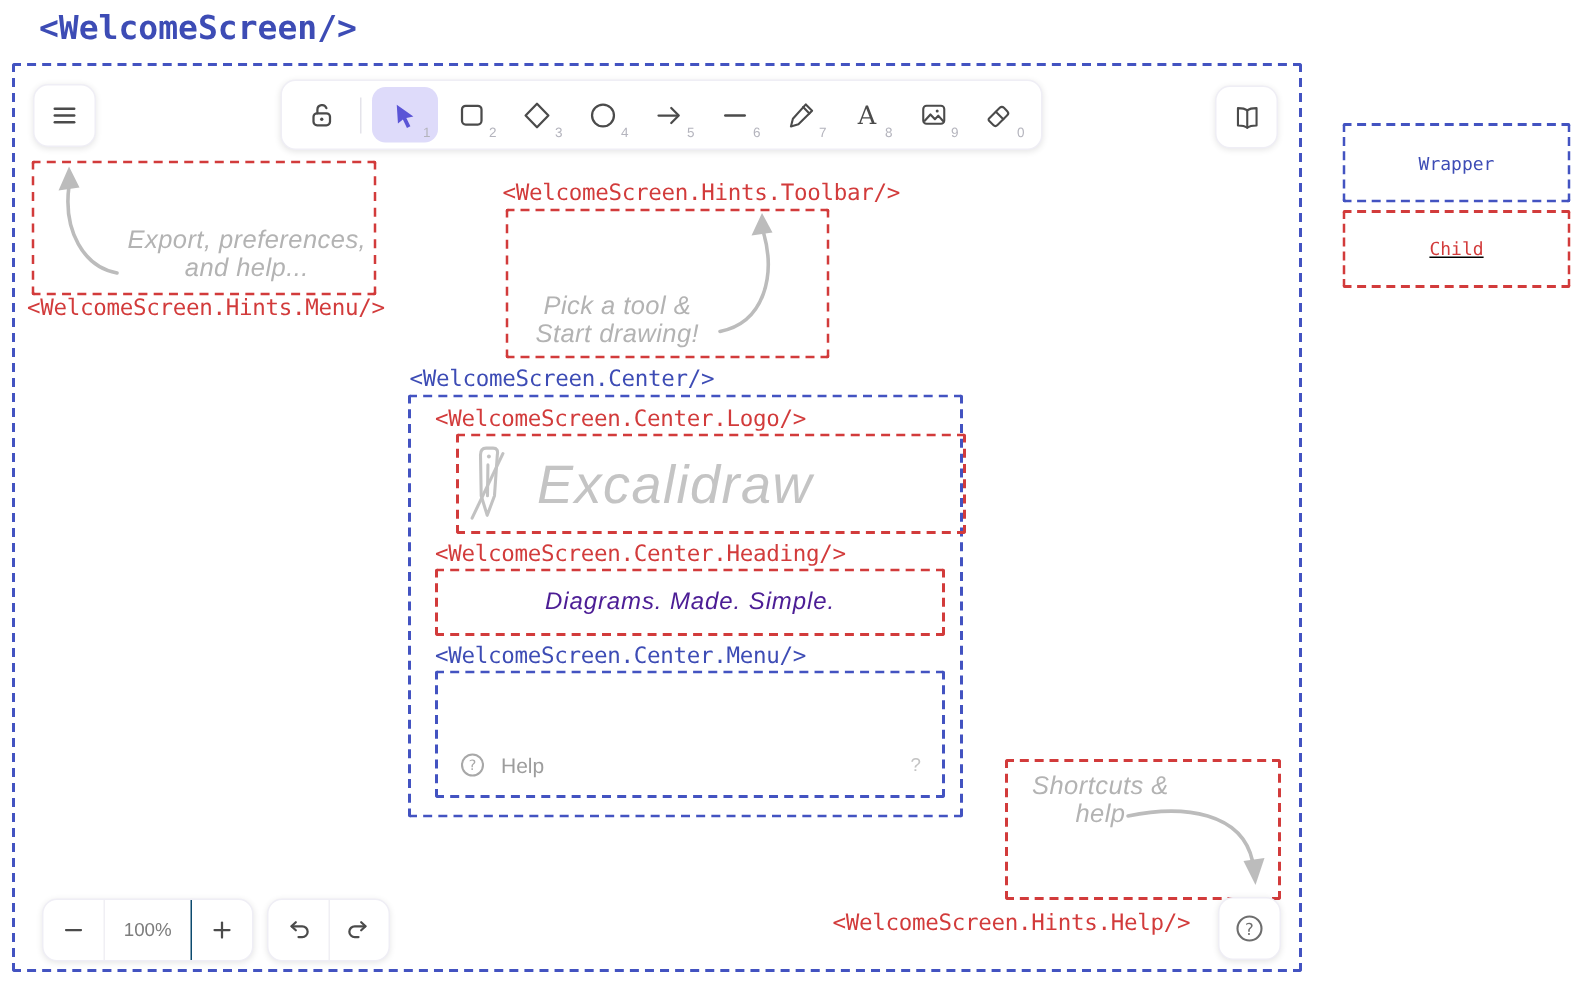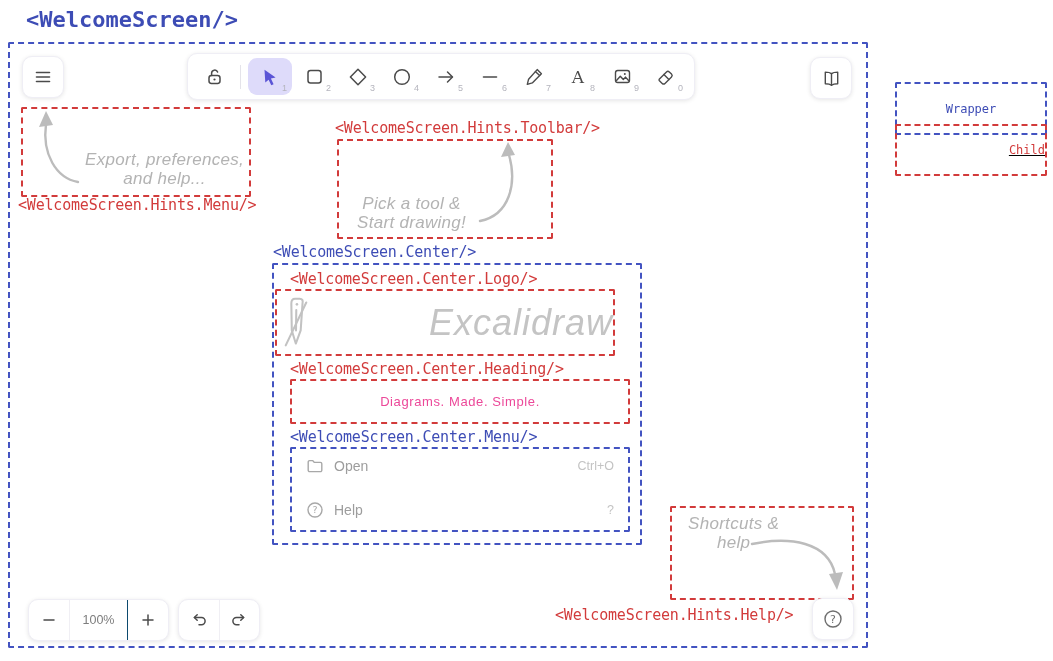--- a/index.html
+++ b/index.html
@@ -36,25 +36,25 @@
   #hint-menu-box{left:21px;top:107px;width:226px;height:86px;}
   #hint-menu-text{left:85px;top:150px;}
   #hint-menu-label{left:18px;top:196px;}
   #hint-toolbar-label{left:335px;top:119px;}
   #hint-toolbar-box{left:337px;top:139px;width:212px;height:96px;}
   #hint-toolbar-text{left:357px;top:194px;}
 
   #center-label{left:273px;top:243px;}
   #center-box{left:272px;top:263px;width:366px;height:278px;}
   #logo-label{left:290px;top:270px;}
-  #logo-box{left:275px;top:289px;width:336px;height:63px;display:flex;align-items:center;justify-content:space-between;gap:14px;}
+  #logo-box{left:304px;top:289px;width:336px;height:63px;display:flex;align-items:center;justify-content:flex-start;gap:14px;}
   #logo-text{font-size:36px;color:#c4c4c4;font-style:italic;letter-spacing:1px;white-space:nowrap;}
   #heading-label{left:290px;top:360px;}
   #heading-box{left:290px;top:379px;width:336px;height:41px;display:flex;align-items:center;justify-content:center;}
-  #heading-text{font-size:13px;color:#ec4899;letter-spacing:.6px;white-space:nowrap;}
+  #heading-text{font-size:16px;color:#4c1d95;font-style:italic;letter-spacing:.6px;white-space:nowrap;}
   #menu-label{left:290px;top:428px;}
   #center-menu-box{left:290px;top:447px;width:336px;height:81px;}
   .menu-row{position:absolute;left:6px;right:6px;height:30px;display:flex;align-items:center;padding:0 8px;border-radius:6px;cursor:pointer;}
   .menu-row .mi{flex:none;margin-right:10px;display:flex;}
   .menu-row .ml{font-size:14px;color:#9d9d9d;}
   .menu-row .ms{margin-left:auto;font-size:12.5px;color:#c3c3c3;}
   #row-open{top:2px;}
   #row-help{top:46px;}
 
   #hint-help-box{left:670px;top:506px;width:180px;height:90px;}
@@ -64,21 +64,21 @@
 
   #zoom-group{left:28px;top:599px;width:139px;height:40px;display:flex;align-items:stretch;overflow:hidden;}
   .zseg{display:flex;align-items:center;justify-content:center;cursor:pointer;}
   #zoom-out,#zoom-in{width:40px;flex:none;}
   #zoom-level{flex:1;border-left:1px solid #f0eff4;border-right:1px solid #0c4a6e;font-size:12.5px;color:#7d7d7d;cursor:pointer;}
   #undo-group{left:178px;top:599px;width:80px;height:40px;display:flex;align-items:stretch;overflow:hidden;}
   #redo-btn{border-left:1px solid #f0eff4;}
   .useg{width:40px;display:flex;align-items:center;justify-content:center;cursor:pointer;}
 
   #legend-wrapper{left:895px;top:82px;width:148px;height:49px;display:flex;align-items:center;justify-content:center;}
-  #legend-child{left:895px;top:124px;width:148px;height:48px;display:flex;align-items:center;justify-content:flex-end;text-decoration:underline;}
+  #legend-child{left:895px;top:140px;width:148px;height:48px;display:flex;align-items:center;justify-content:center;text-decoration:underline;}
   .legend-txt{font-size:12px;font-weight:500;}
 
   svg{display:block;}
 </style>
 </head>
 <body>
 
 <div id="page-title" class="abs mono blue">&lt;WelcomeScreen/&gt;</div>
 
 <div id="main-box" class="abs dash-blue"></div>
@@ -241,29 +241,20 @@
   <span id="logo-text">Excalidraw</span>
 </div>
 
 <div id="heading-label" class="abs mono red lbl">&lt;WelcomeScreen.Center.Heading/&gt;</div>
 <div id="heading-box" class="abs dash-red">
   <span id="heading-text">Diagrams. Made. Simple.</span>
 </div>
 
 <div id="menu-label" class="abs mono blue lbl">&lt;WelcomeScreen.Center.Menu/&gt;</div>
 <div id="center-menu-box" class="abs dash-blue">
-  <div id="row-open" class="menu-row">
-    <span class="mi">
-      <svg width="18" height="18" viewBox="0 0 18 18" fill="none" stroke="#a8a8a8" stroke-width="1.4" stroke-linecap="round" stroke-linejoin="round">
-          <path d="M2.2 5 a1.4 1.4 0 0 1 1.4 -1.4 h3 l1.8 1.8 h6 a1.4 1.4 0 0 1 1.4 1.4 v6.4 a1.4 1.4 0 0 1 -1.4 1.4 H3.6 a1.4 1.4 0 0 1 -1.4 -1.4 Z"></path>
-        </svg>
-    </span>
-    <span class="ml">Open</span>
-    <span class="ms">Ctrl+O</span>
-  </div>
   <div id="row-help" class="menu-row">
     <span class="mi">
       <svg width="18" height="18" viewBox="0 0 18 18" fill="none">
           <circle cx="9" cy="9" r="7" stroke="#a8a8a8" stroke-width="1.4"></circle>
           <text x="9" y="12.4" text-anchor="middle" font-family="DejaVu Sans, sans-serif" font-size="9.5" fill="#a8a8a8">?</text>
         </svg>
     </span>
     <span class="ml">Help</span>
     <span class="ms">?</span>
   </div>

